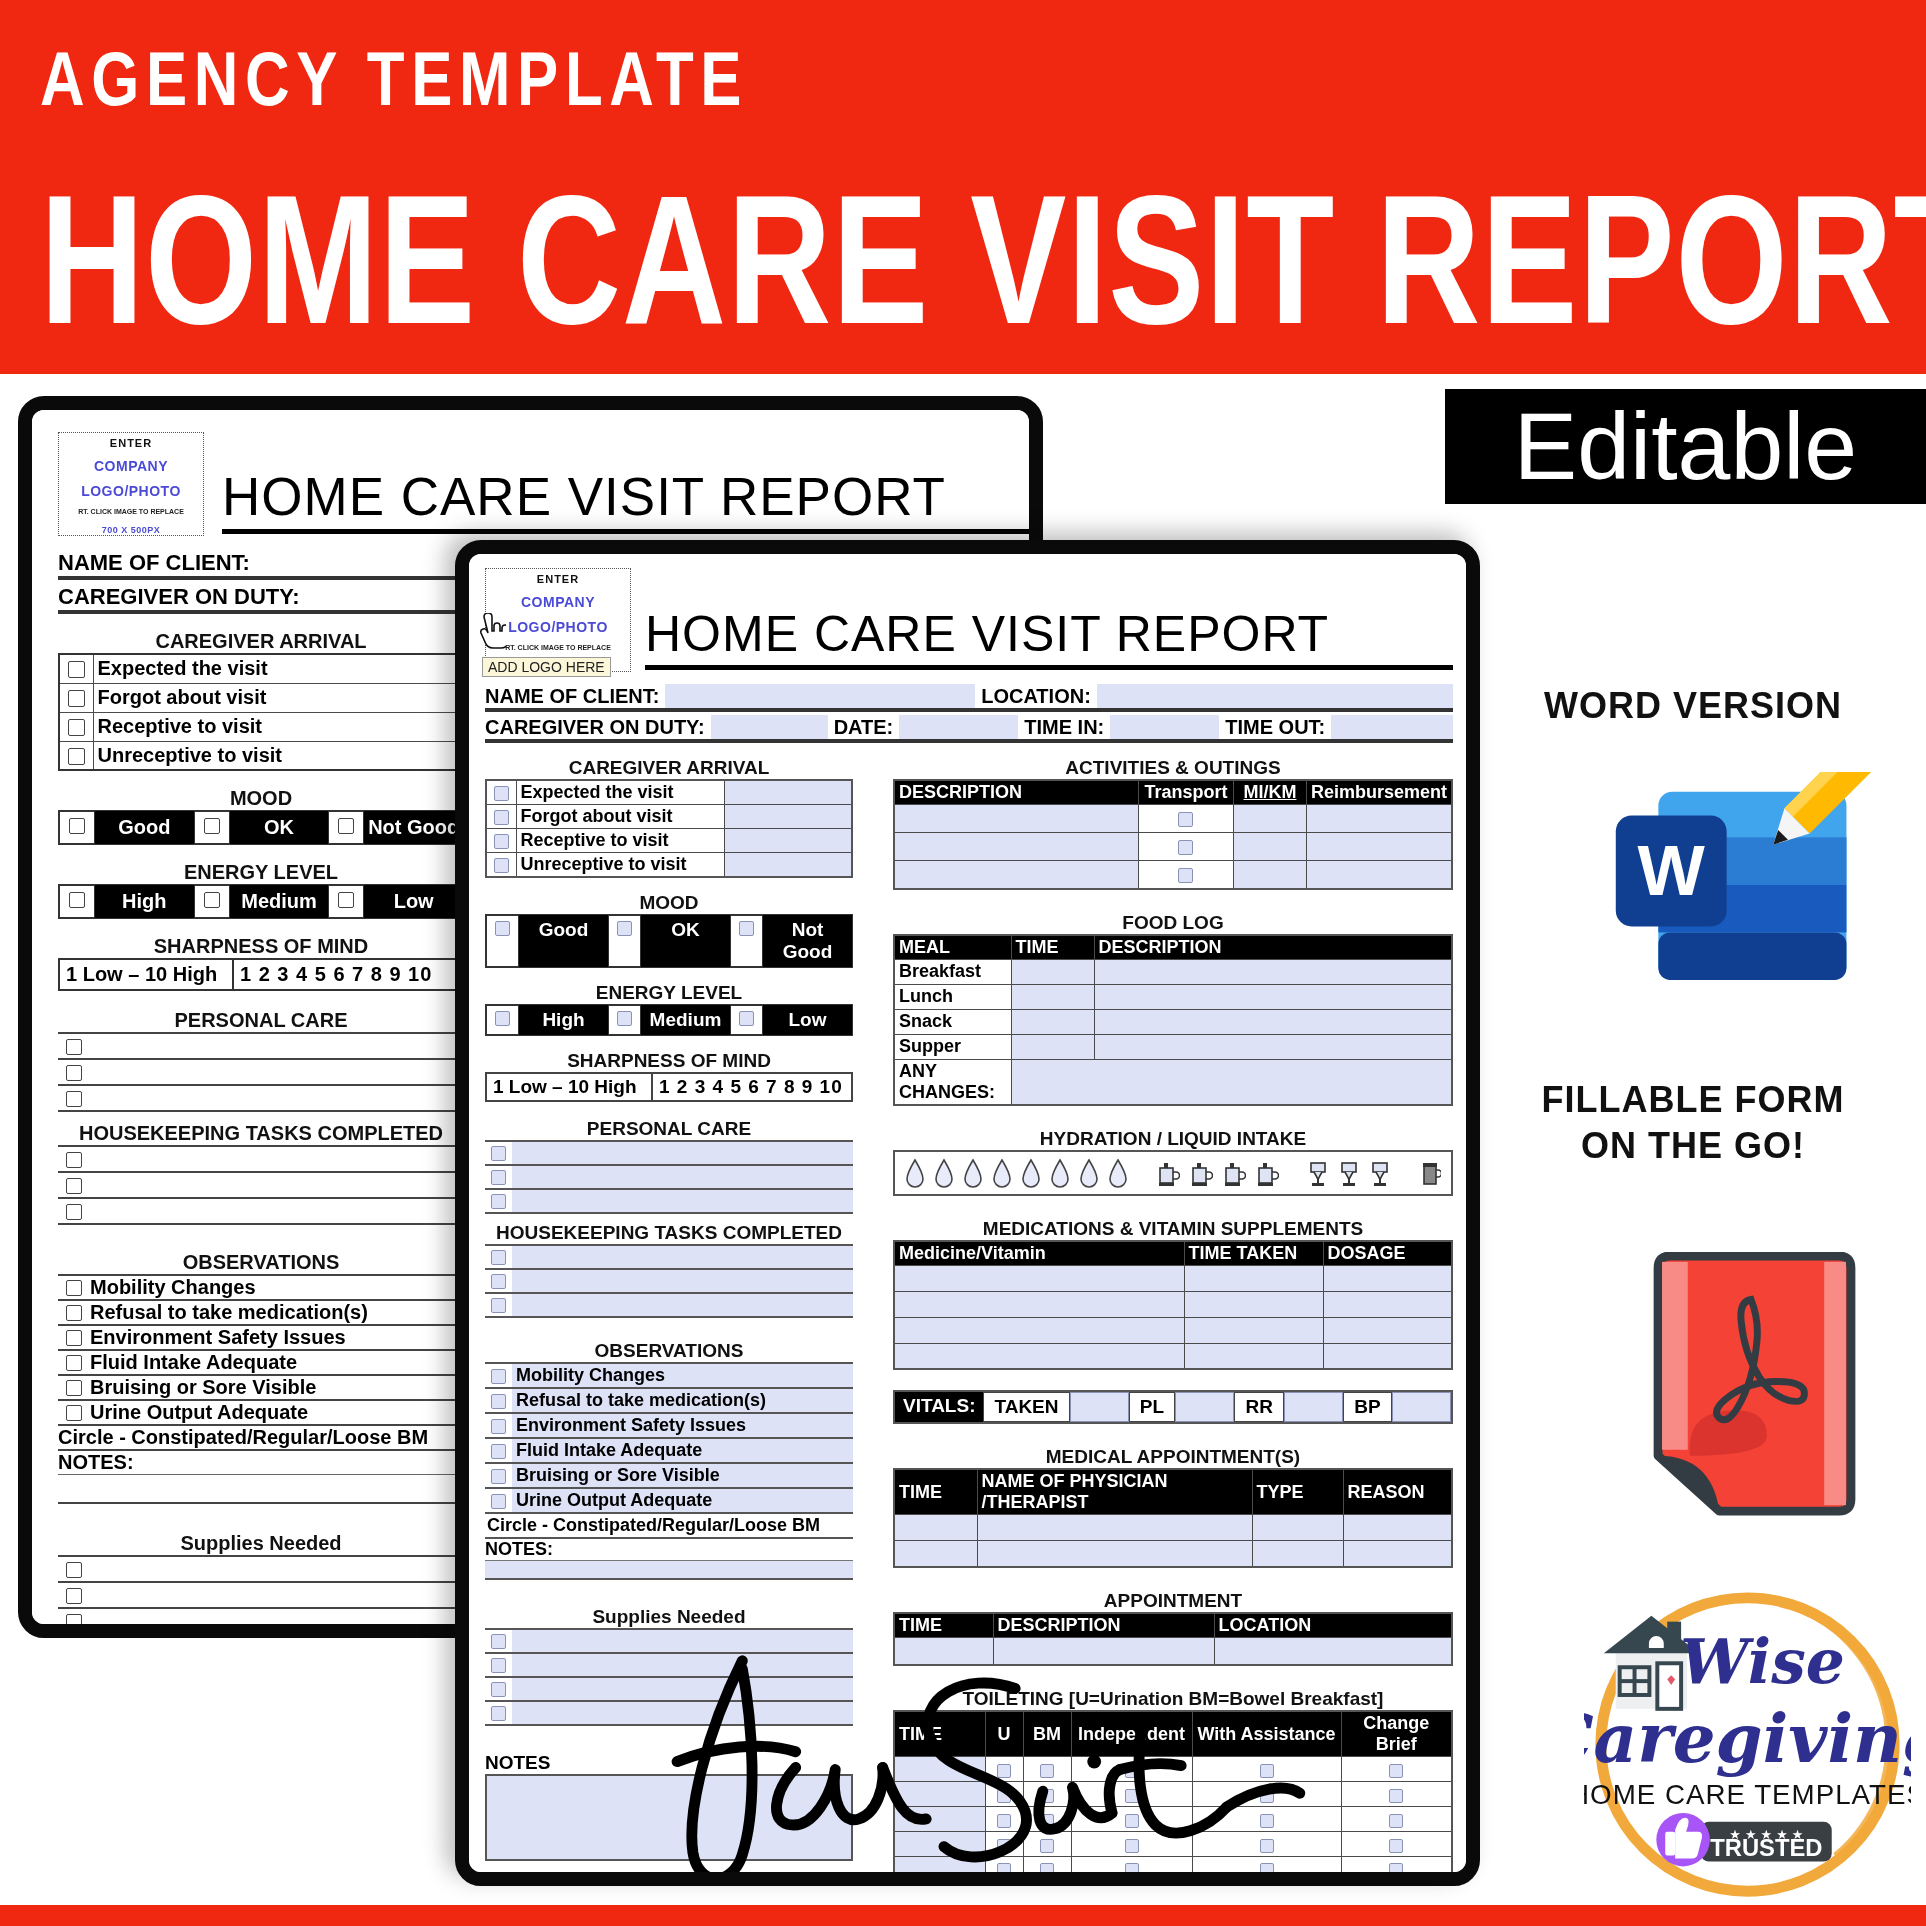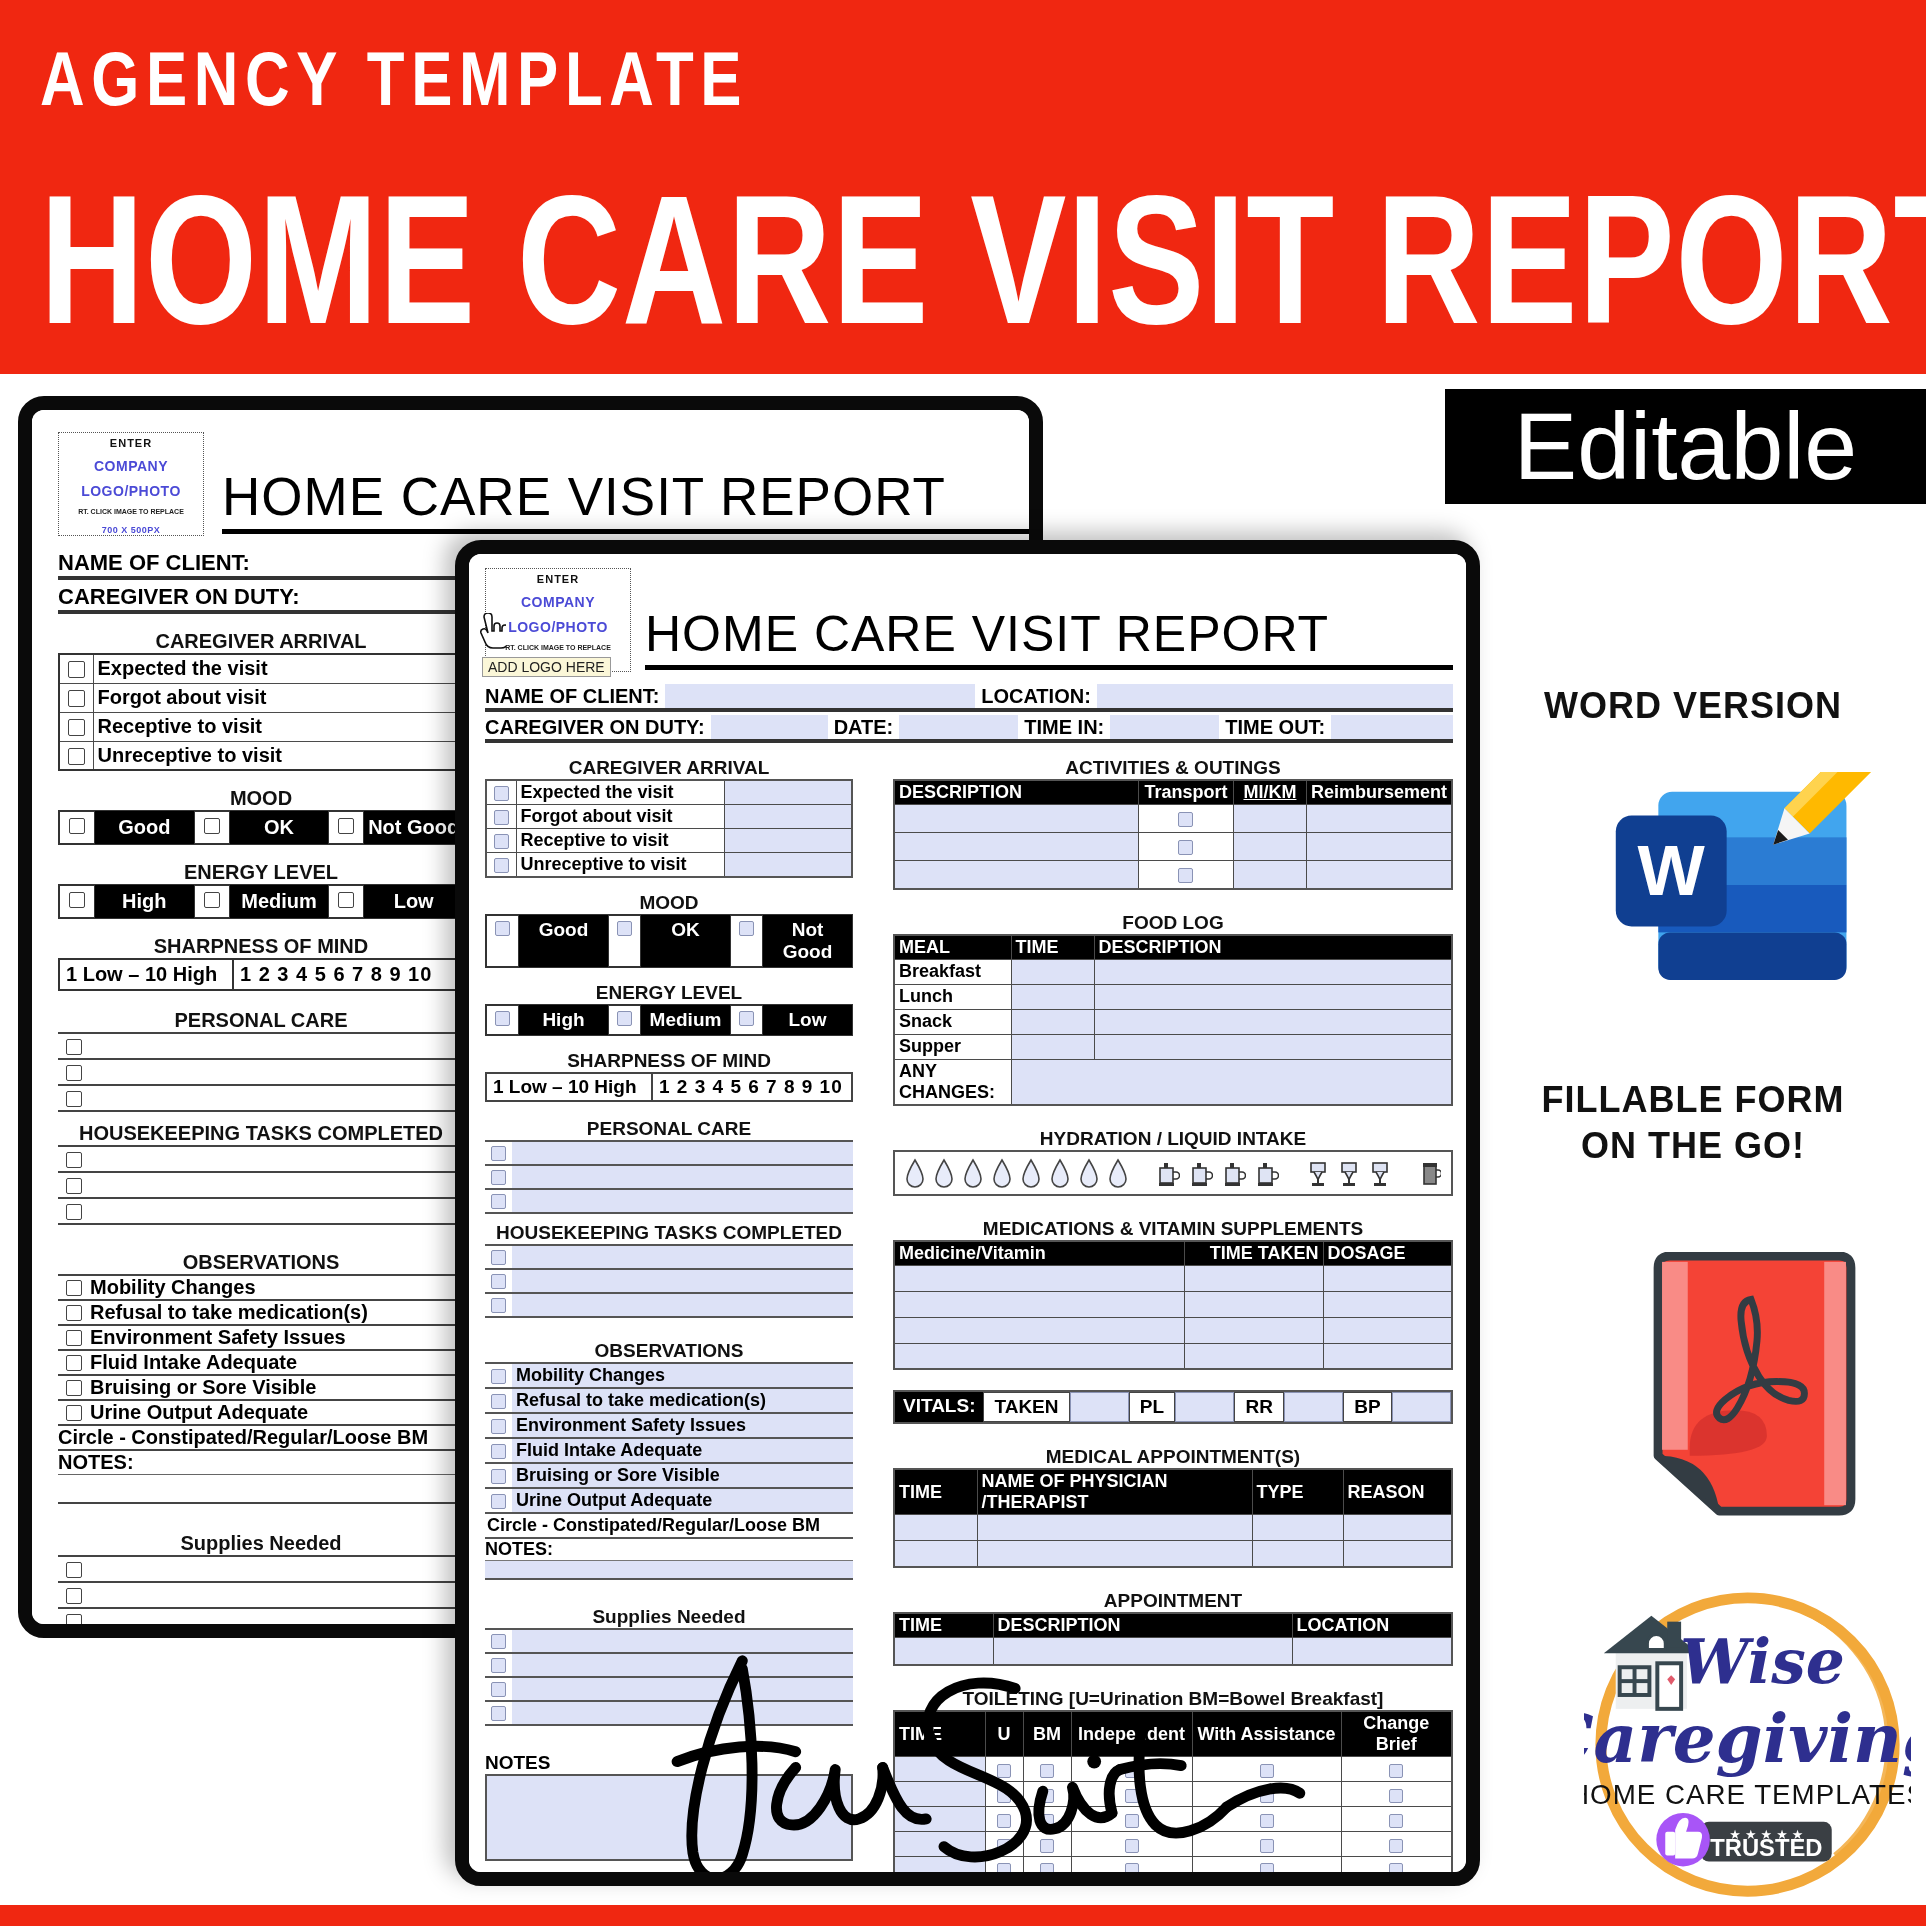--- a/index.html
+++ b/index.html
@@ -727,21 +727,21 @@
                   <rect x="5" y="8" width="12" height="18" fill="#888" stroke="#333" stroke-width="1.6"></rect>
                   <path d="M17 12 h2 a3 3 0 0 1 0 7 h-2" fill="none" stroke="#333" stroke-width="1.6"></path>
                   <rect x="4" y="5" width="14" height="4" fill="#333"></rect>
                 </svg>
               </div>
               <div class="sec-title" style="margin-top:22px;font-size:19px;">MEDICATIONS &amp; VITAMIN SUPPLEMENTS</div>
               <table class="grid" style="border:2px solid #555;">
      <tbody>
                   <tr class="hdr-black">
        <th style="text-align:left;font-size:18px;">Medicine/Vitamin</th>
-       <th style="text-align:right;width:139px;font-size:18px;">TIME TAKEN</th>
+       <th style="text-align:left;width:139px;font-size:18px;">TIME TAKEN</th>
        <th style="text-align:left;width:129px;font-size:18px;">DOSAGE</th>
      </tr>
                   <tr style="height:26px;">
       <td class="fld"></td>
       <td class="fld"></td>
       <td class="fld"></td>
                   </tr>
                   <tr style="height:26px;">
       <td class="fld"></td>
       <td class="fld"></td>
@@ -792,21 +792,21 @@
       <td class="fld"></td>
                   </tr>
                 </tbody>
               </table>
               <div class="sec-title" style="margin-top:22px;font-size:19px;">APPOINTMENT</div>
               <table class="grid" style="border:2px solid #555;">
      <tbody>
                   <tr class="hdr-black">
        <th style="text-align:left;width:99px;font-size:18px;">TIME</th>
        <th style="text-align:left;font-size:18px;">DESCRIPTION</th>
-       <th style="text-align:left;width:160px;font-size:18px;">LOCATION</th>
+       <th style="text-align:left;width:238px;font-size:18px;">LOCATION</th>
      </tr>
                   <tr style="height:28px;">
       <td class="fld"></td>
       <td class="fld"></td>
       <td class="fld"></td>
                   </tr>
                 </tbody>
               </table>
               <div class="sec-title" style="margin-top:22px;font-size:19px;">TOILETING [U=Urination   BM=Bowel Breakfast]</div>
               <table class="grid" style="border:2px solid #555;">

